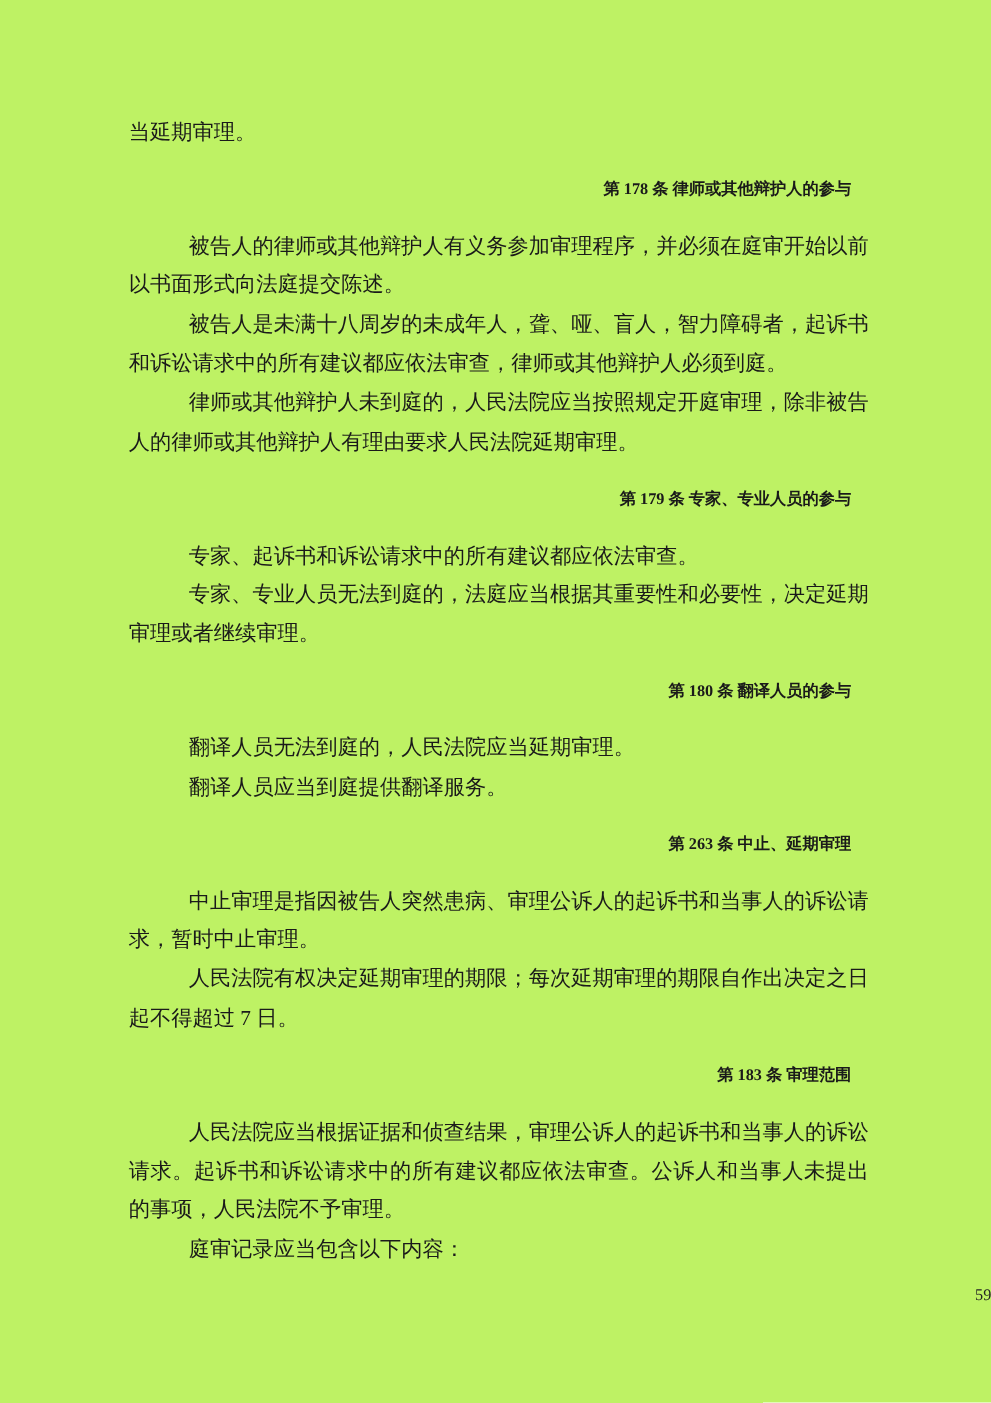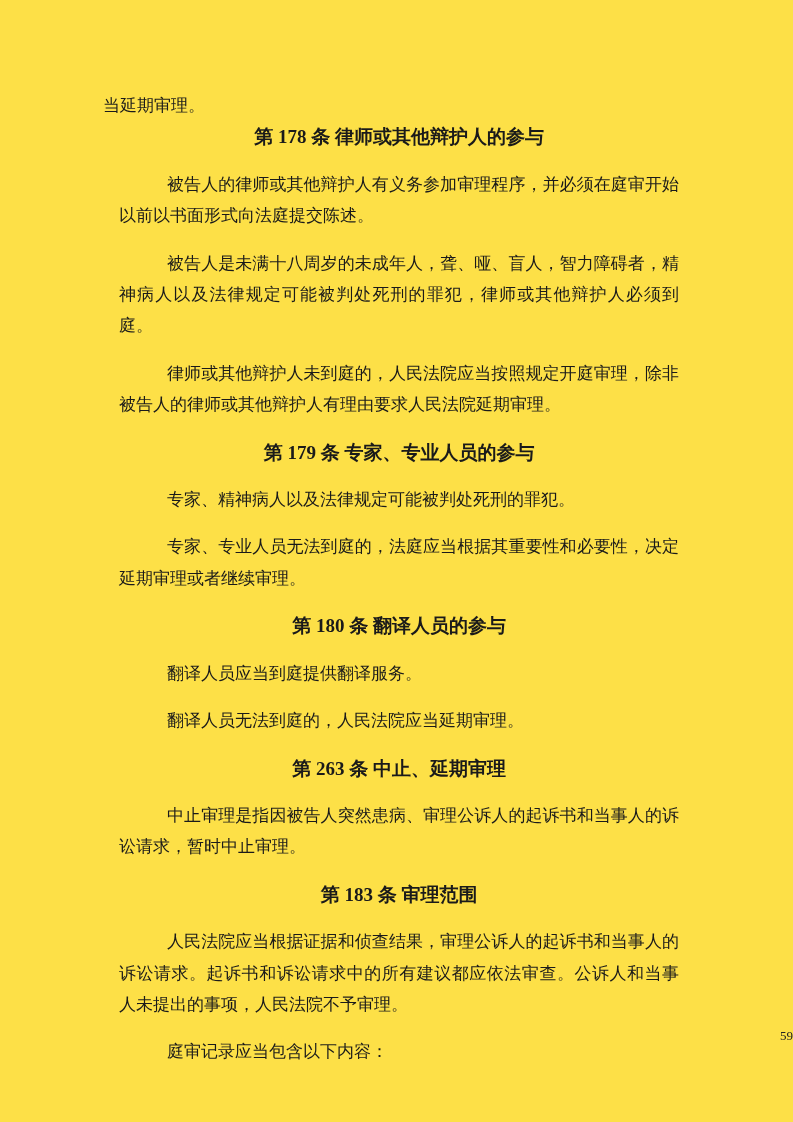--- a/index.html
+++ b/index.html
@@ -4,77 +4,78 @@
 <style>
   html, body {
     margin: 0;
     padding: 0;
     background: #ffffff;
   }
   .page {
     position: relative;
     width: 793px;
     height: 1122px;
-    background: #fde047;
+    background: #bef264;
     overflow: hidden;
     font-family: "Liberation Serif", "DejaVu Serif", serif;
     color: #1a1a1a;
   }
   .content {
     position: absolute;
     left: 103px;
     top: 90px;
     width: 592px;
     font-size: 17px;
     line-height: 31.4px;
     text-align: justify;
     text-justify: inter-character;
   }
   .para {
-    margin: 16px;
+    margin: 0;
     text-indent: 48px;
   }
   .cont {
     margin: 0;
     text-indent: 0;
   }
   .heading {
-    margin: 0;
+    margin: 14px;
     font-weight: 700;
-    text-align: center;
+    text-align: right;
     text-indent: 0;
-    font-size: 19px;
+    font-size: 13px;
   }
   .page-number {
     position: absolute;
     left: 0;
     top: 1028px;
     width: 100%;
     text-align: right;
     font-size: 13px;
     color: #222222;
     font-family: "Liberation Serif", "DejaVu Serif", serif;
   }
 </style>
 </head>
 <body>
 
 <div class="page">
   <div class="content">
     <p class="cont">当延期审理。</p>
     <p class="heading">第 178 条 律师或其他辩护人的参与</p>
     <p class="para">被告人的律师或其他辩护人有义务参加审理程序，并必须在庭审开始以前以书面形式向法庭提交陈述。</p>
-    <p class="para">被告人是未满十八周岁的未成年人，聋、哑、盲人，智力障碍者，精神病人以及法律规定可能被判处死刑的罪犯，律师或其他辩护人必须到庭。</p>
+    <p class="para">被告人是未满十八周岁的未成年人，聋、哑、盲人，智力障碍者，起诉书和诉讼请求中的所有建议都应依法审查，律师或其他辩护人必须到庭。</p>
     <p class="para">律师或其他辩护人未到庭的，人民法院应当按照规定开庭审理，除非被告人的律师或其他辩护人有理由要求人民法院延期审理。</p>
     <p class="heading">第 179 条 专家、专业人员的参与</p>
-    <p class="para">专家、精神病人以及法律规定可能被判处死刑的罪犯。</p>
+    <p class="para">专家、起诉书和诉讼请求中的所有建议都应依法审查。</p>
     <p class="para">专家、专业人员无法到庭的，法庭应当根据其重要性和必要性，决定延期审理或者继续审理。</p>
     <p class="heading">第 180 条 翻译人员的参与</p>
+    <p class="para">翻译人员无法到庭的，人民法院应当延期审理。</p>
     <p class="para">翻译人员应当到庭提供翻译服务。</p>
-    <p class="para">翻译人员无法到庭的，人民法院应当延期审理。</p>
     <p class="heading">第 263 条 中止、延期审理</p>
     <p class="para">中止审理是指因被告人突然患病、审理公诉人的起诉书和当事人的诉讼请求，暂时中止审理。</p>
+    <p class="para">人民法院有权决定延期审理的期限；每次延期审理的期限自作出决定之日起不得超过 7 日。</p>
     <p class="heading">第 183 条 审理范围</p>
     <p class="para">人民法院应当根据证据和侦查结果，审理公诉人的起诉书和当事人的诉讼请求。起诉书和诉讼请求中的所有建议都应依法审查。公诉人和当事人未提出的事项，人民法院不予审理。</p>
     <p class="para">庭审记录应当包含以下内容：</p>
   </div>
   <div class="page-number">59</div>
 </div>
 
 </body></html>

